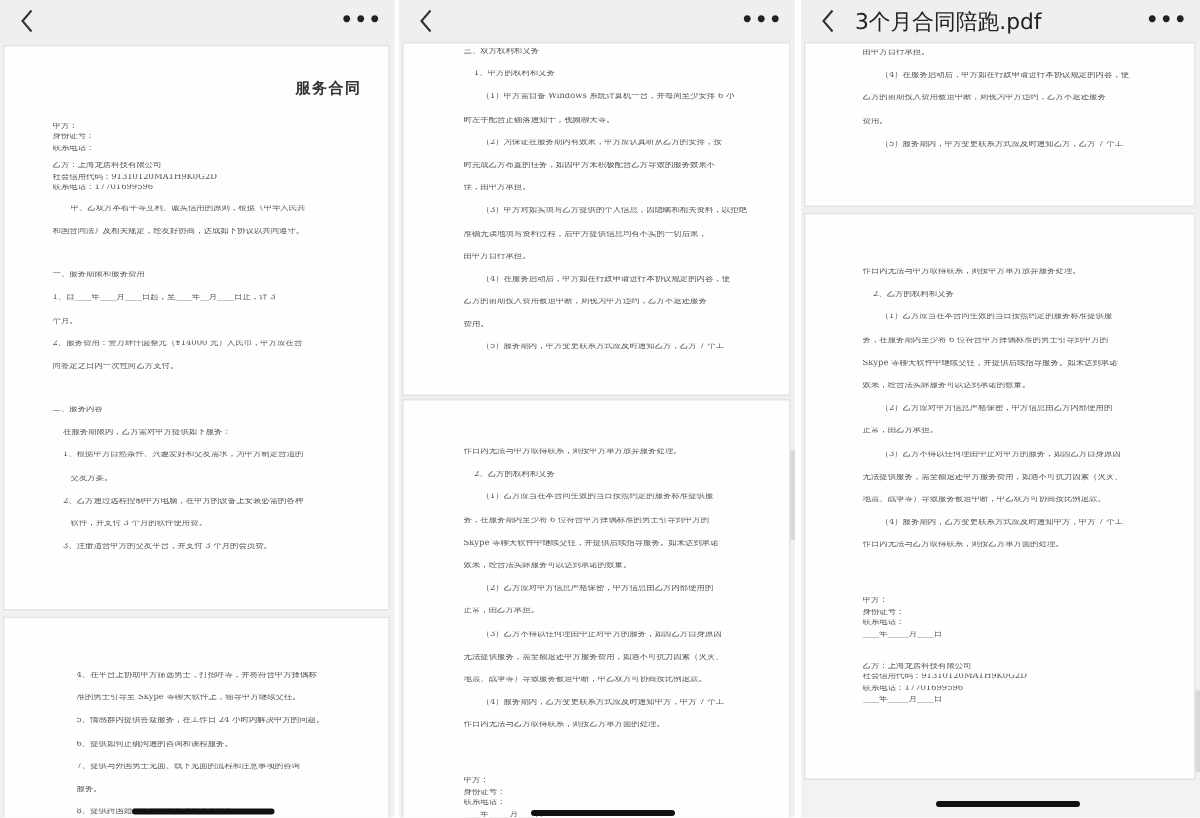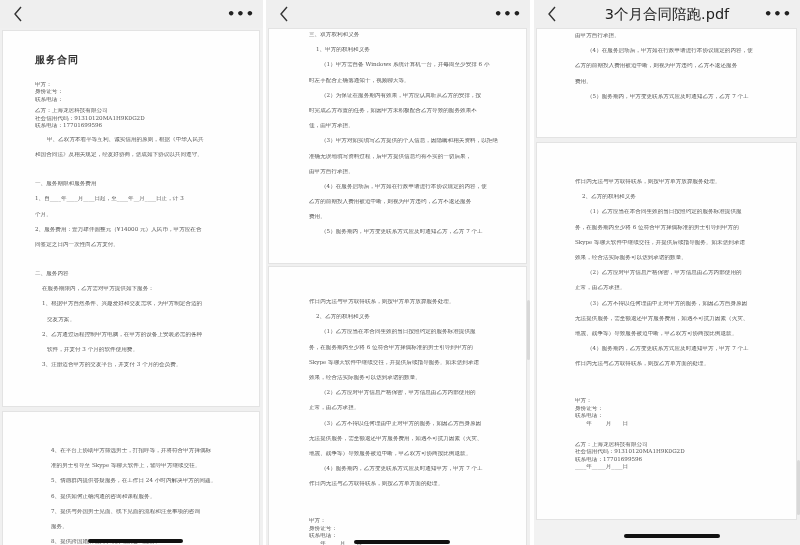--- a/index.html
+++ b/index.html
@@ -23,21 +23,21 @@
   .back-btn {
     width: 20px; height: 20px; display: flex; align-items: center; justify-content: center;
     cursor: pointer;
   }
   .more-btn {
     font-family: "DejaVu Sans", sans-serif; font-size: 13px; letter-spacing: 1px; color: #222;
     cursor: pointer; font-weight: bold; line-height: 10px;
   }
   .title {
     font-family: "DejaVu Sans", "Liberation Sans", sans-serif;
-    font-size: 14.5px; color: #222; flex: 1; text-align: center; padding-left: 8px;
+    font-size: 14.5px; color: #222; flex: 1; padding-left: 8px;
   }
 
   .page {
     position: absolute; left: 2px; right: 3px; background: #fefefe;
     border: 1px solid #e3e3e3;
   }
   .p1a { top: 30px; height: 377px; }
   .p1b { top: 411px; height: 140px; }
 
   .p2a { top: 28px; height: 236px; }
@@ -56,21 +56,21 @@
   .home-indicator {
     position: absolute; height: 4px; background: #111; border-radius: 3px;
   }
 
   .doc { position: absolute; left: 38px; right: 20px; font-size: 5.6px; line-height: 1.0; color: #555; }
   .doc .ln { white-space: nowrap; overflow: hidden; }
   .doc .par { margin-bottom: 9.6px; }
   .doc .tight { margin-bottom: 1.8px; }
   .doc .indent { padding-left: 12px; }
   .doc .indent2 { padding-left: 7px; }
-  .doc-title { font-size: 10px; font-weight: bold; color: #333; text-align: left; letter-spacing: 1px; margin-bottom: 17px; }
+  .doc-title { font-size: 10px; font-weight: bold; color: #333; text-align: right; letter-spacing: 1px; margin-bottom: 17px; }
   .gap-s { height: 6px; }
   .gap-m { height: 14px; }
   .gap-l { height: 22px; }
 </style>
 </head>
 <body>
 
 <div class="panel panel-1">
   <div class="topbar">
     <div class="back-btn">

